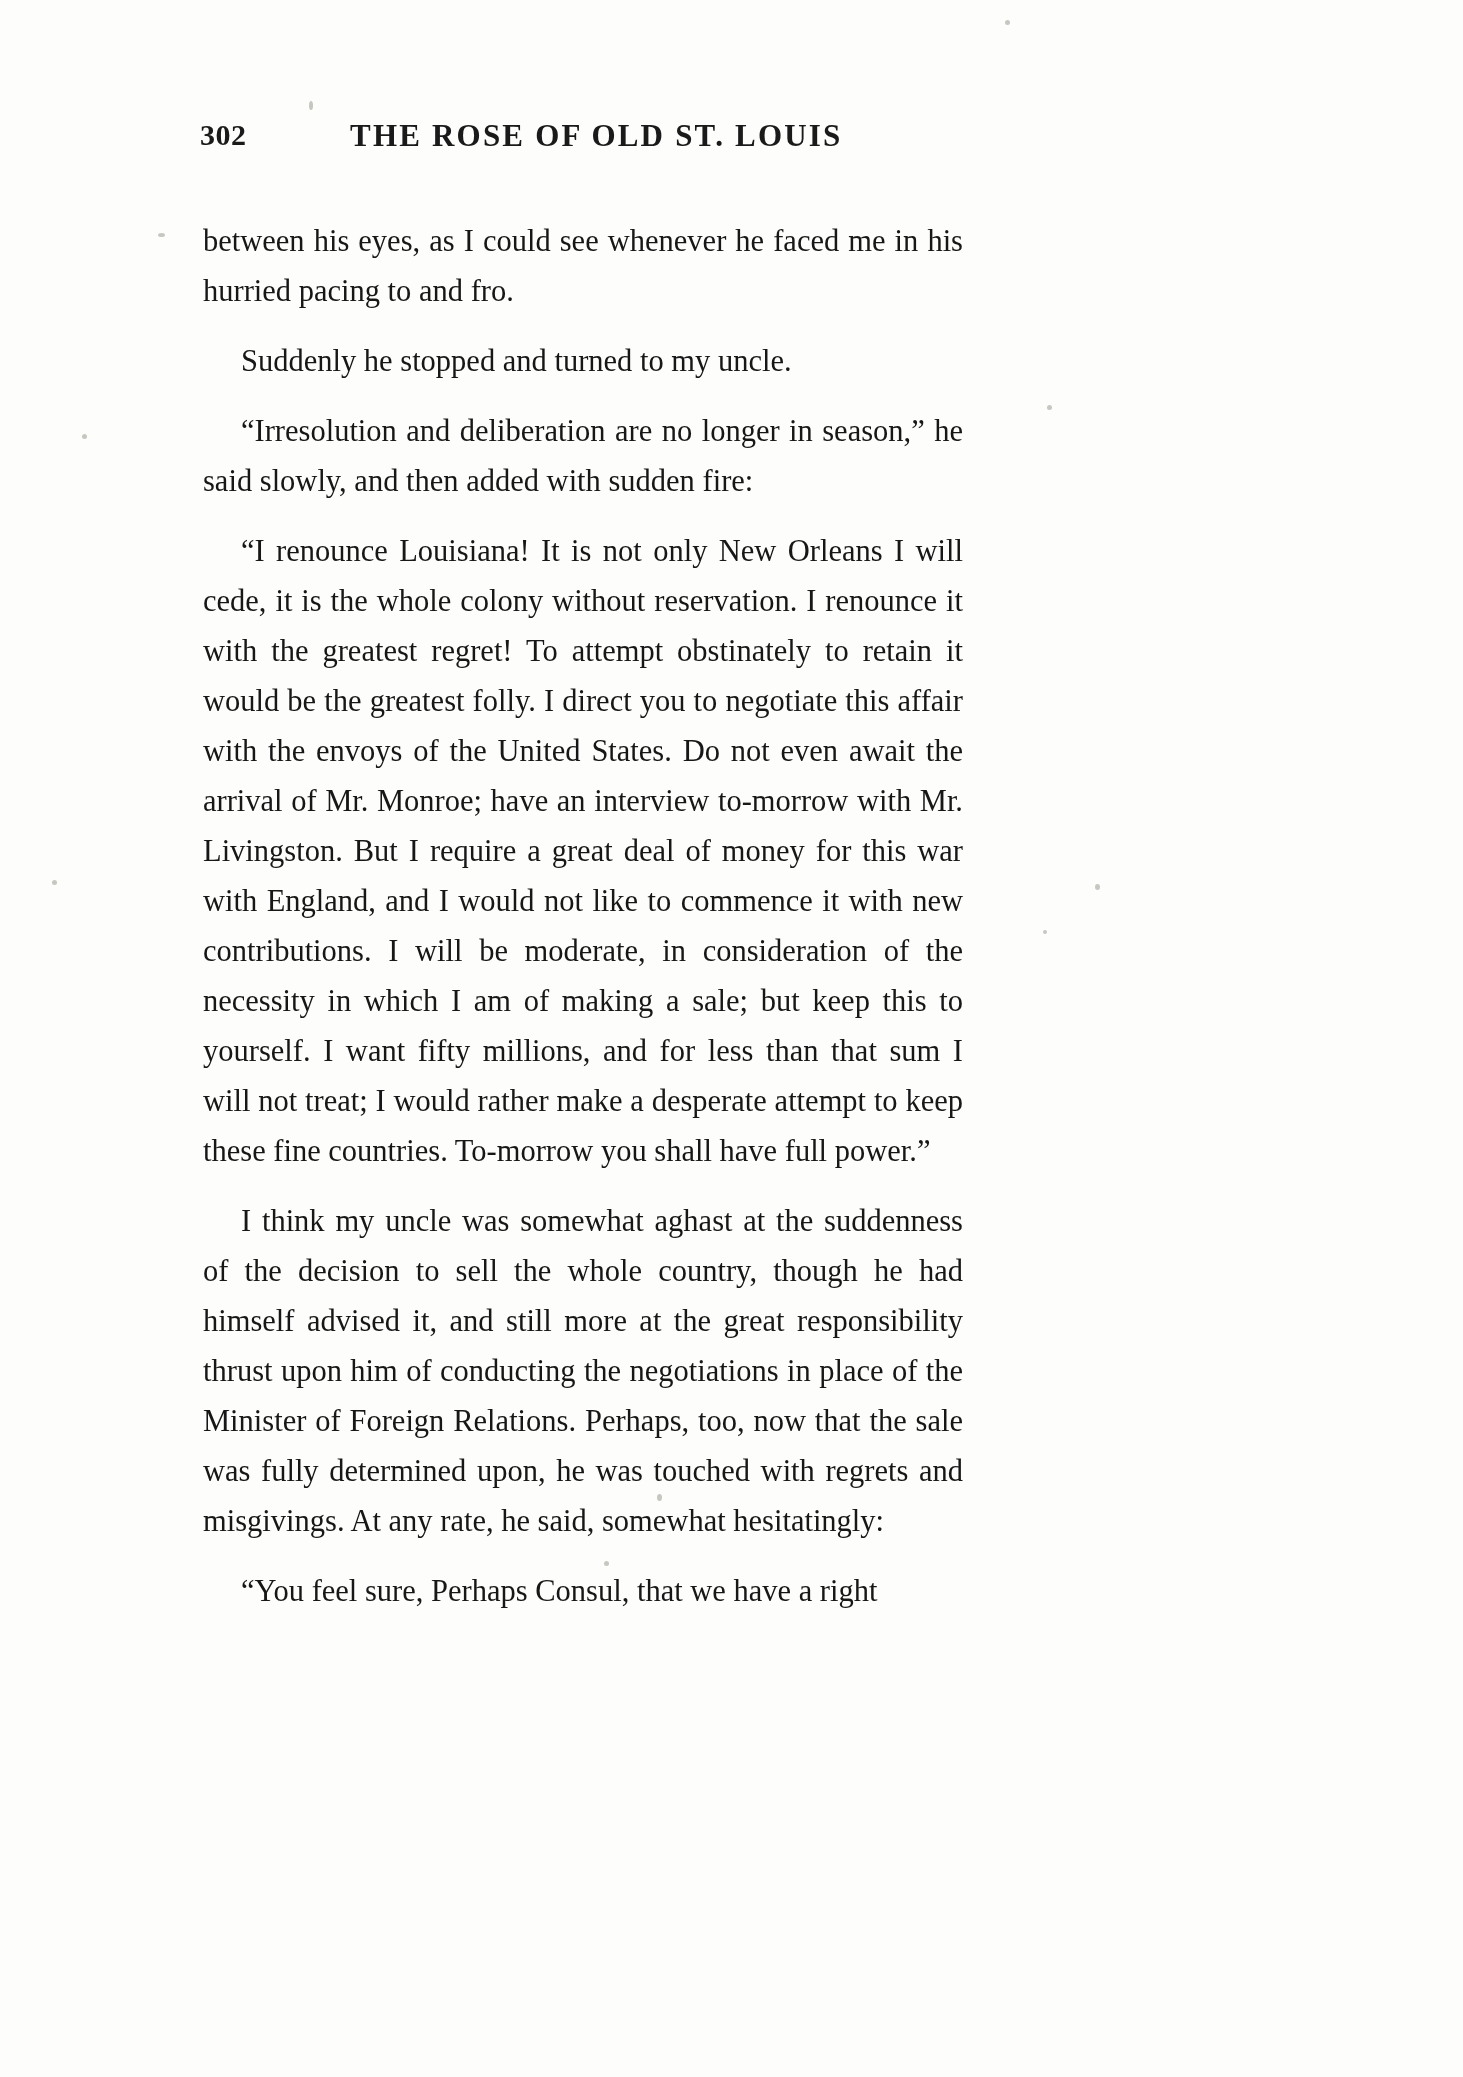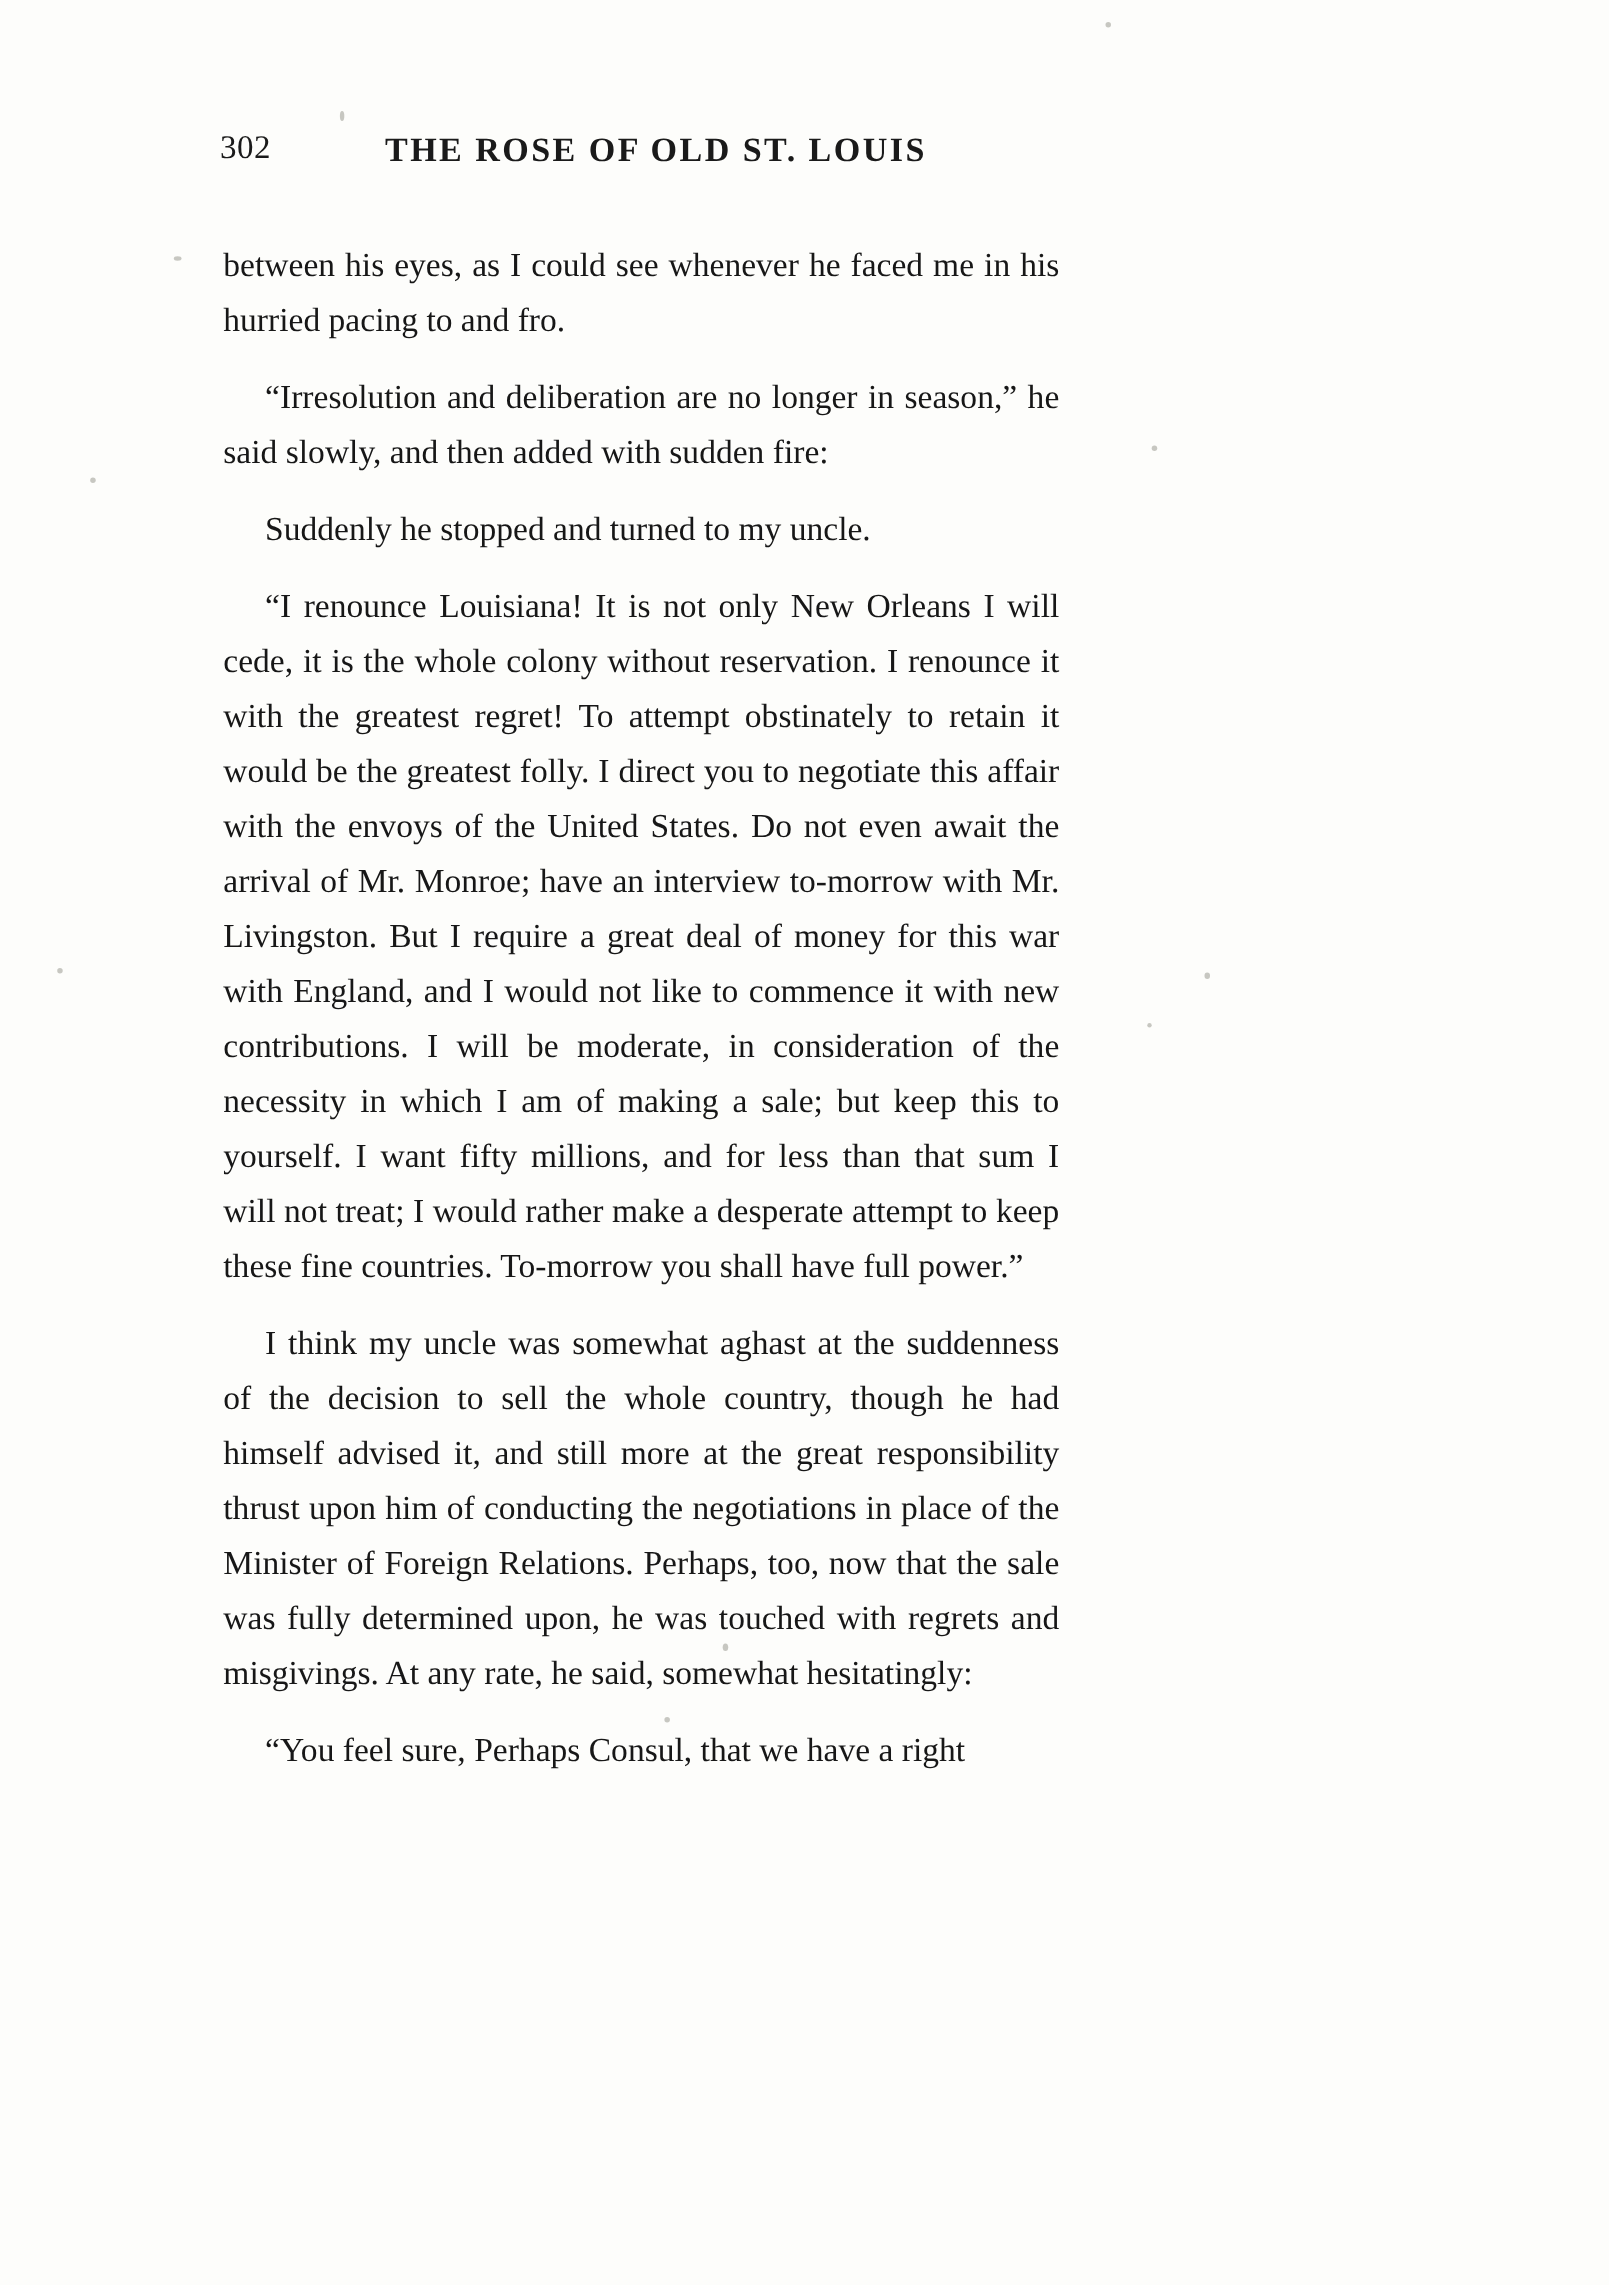--- a/index.html
+++ b/index.html
@@ -36,21 +36,21 @@
     width: 1070px;
     height: 46px;
   }
   .folio {
     position: absolute;
     left: 0;
     top: 0;
     font-size: 30px;
     letter-spacing: .5px;
     font-family: "Liberation Serif", serif;
-    font-weight: 400;
+    font-weight: 700;
   }
   .running-title {
     position: absolute;
     left: 150px;
     top: 0;
     font-size: 31px;
     letter-spacing: 2.2px;
     font-weight: 600;
     white-space: nowrap;
   }
@@ -93,20 +93,20 @@
   <div class="speck" style="left:657px; top:1494px; width:5px; height:7px;"></div>
   <div class="speck" style="left:604px; top:1561px; width:5px; height:5px;"></div>
 
   <div class="header">
     <span class="folio">302</span>
     <span class="running-title">THE ROSE OF OLD ST. LOUIS</span>
   </div>
 
   <div class="textblock">
     <p class="noindent">between his eyes, as I could see whenever he faced me in his hurried pacing to and fro.</p>
+    <p class="indent">Suddenly he stopped and turned to my uncle.</p>
     <p class="indent">“Irresolution and deliberation are no longer in season,” he said slowly, and then added with sudden fire:</p>
-    <p class="indent">Suddenly he stopped and turned to my uncle.</p>
     <p class="indent">“I renounce Louisiana!  It is not only New Orleans I will cede, it is the whole colony without reservation.  I renounce it with the greatest regret!  To attempt obstinately to retain it would be the greatest folly.  I direct you to negotiate this affair with the envoys of the United States.  Do not even await the arrival of Mr. Monroe; have an interview to-morrow with Mr. Livingston.  But I require a great deal of money for this war with England, and I would not like to commence it with new contributions.  I will be moderate, in consideration of the necessity in which I am of making a sale; but keep this to yourself.  I want fifty millions, and for less than that sum I will not treat; I would rather make a desperate attempt to keep these fine countries.  To-morrow you shall have full power.”</p>
     <p class="indent">I think my uncle was somewhat aghast at the suddenness of the decision to sell the whole country, though he had himself advised it, and still more at the great responsibility thrust upon him of conducting the negotiations in place of the Minister of Foreign Relations.  Perhaps, too, now that the sale was fully determined upon, he was touched with regrets and misgivings.  At any rate, he said, somewhat hesitatingly:</p>
     <p class="indent">“You feel sure, Perhaps Consul, that we have a right</p>
   </div>
 
 </div>
 
 </body></html>

